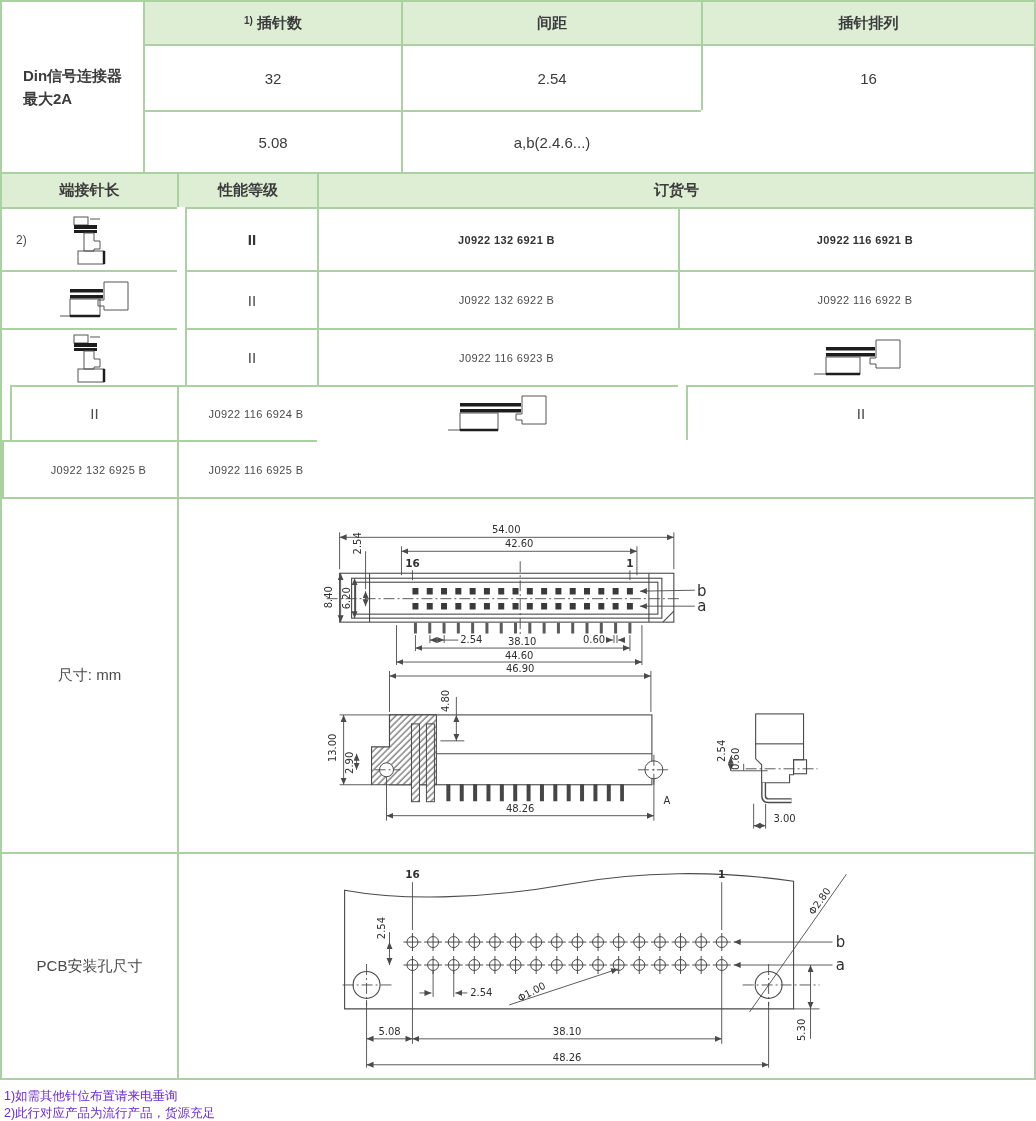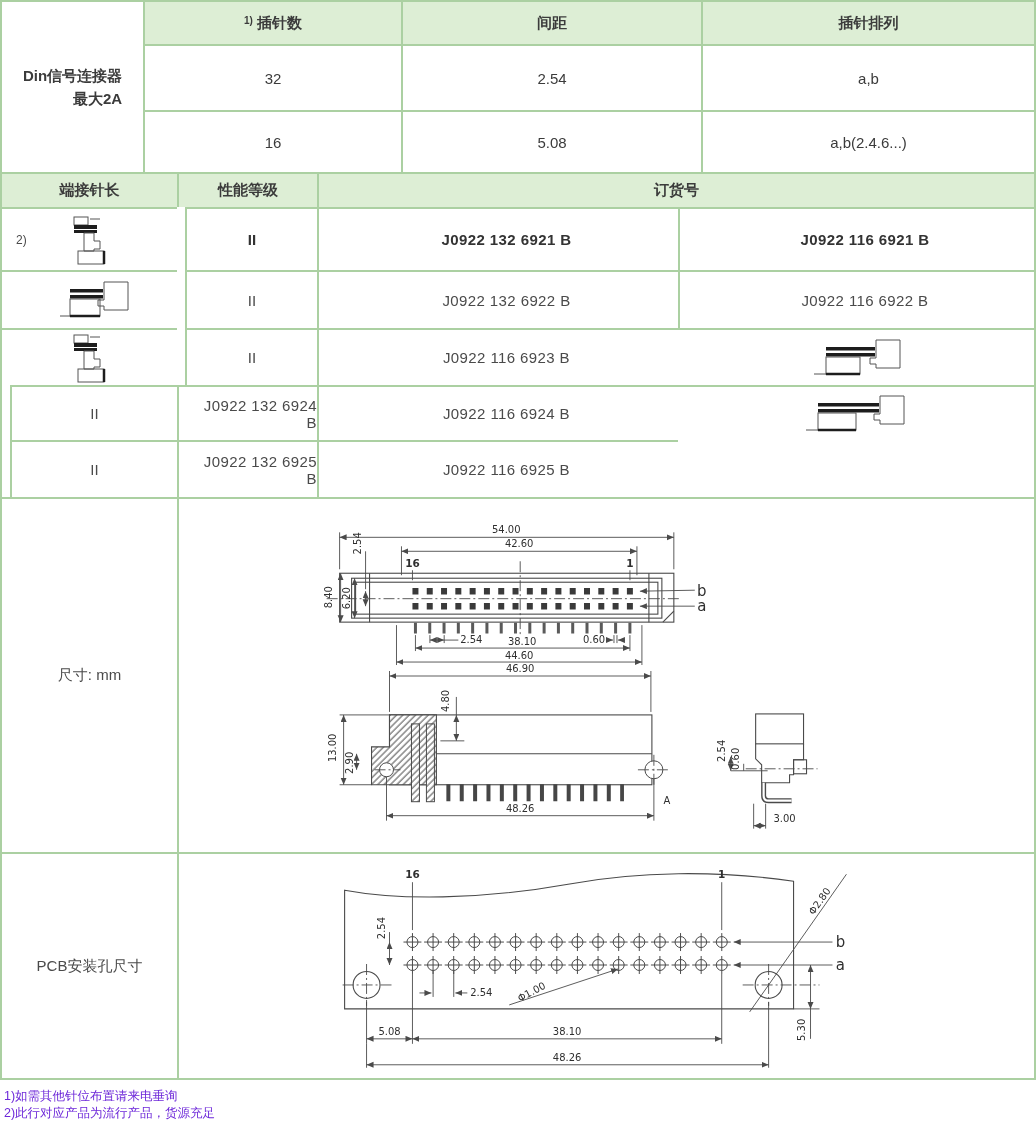--- a/index.html
+++ b/index.html
@@ -10,23 +10,23 @@
   .g{display:grid;}
   .t1{grid-template-columns:141px 258px 300px 333px;grid-template-rows:42px 66px 62px;}
   .t2{grid-template-columns:175px 140px 361px 356px;grid-template-rows:35px 63px 58px 57px 55px 57px;text-align:right;}
   .t3{grid-template-columns:175px 857px;grid-template-rows:355px;}
   .t4{grid-template-columns:175px 857px;grid-template-rows:226px;}
   .c{border-left:2px solid #abd0a2;border-top:2px solid #abd0a2;box-sizing:border-box;
      display:flex;align-items:center;justify-content:center;background:#fff;position:relative;}
   .nl{border-left:none;} .nt{border-top:none;}
   .hdr{background:#ddeed5;font-weight:bold;font-size:15px;color:#3b3b3b;}
   .sup{font-size:10px;margin-right:4px;position:relative;top:-3px;}
-  .prod{font-weight:bold;font-size:15px;text-align:right;line-height:1.55;}
+  .prod{font-weight:bold;font-size:15px;text-align:left;line-height:1.55;}
   .val{font-size:15px;}
-  .ord{font-size:15px;letter-spacing:.4px;color:#4a4a4a;padding-left:16px;}
+  .ord{font-size:11px;letter-spacing:.4px;color:#4a4a4a;padding-left:16px;}
   .grade{font-size:15px;color:#4a4a4a;margin-left:8px;}
   .em .ord,.em.ord{font-weight:bold;color:#333;}
   .emg{font-weight:bold;color:#333;}
   .note{position:absolute;left:14px;top:50%;transform:translateY(-50%);font-size:12px;color:#4a4a4a;}
   .lbl{font-size:15px;color:#4a4a4a;}
   .drawcell{align-items:flex-start;justify-content:flex-start;}
   .notes{margin:8px 0 0 4px;font-size:12.5px;color:#6d28d9;line-height:1.32;}
   svg text{font-family:"DejaVu Sans",sans-serif;font-size:10px;fill:#2f2f2f;text-anchor:middle;}
   svg .ptx{font-weight:bold;font-size:10.5px;}
   svg .ab{font-size:15px;}
@@ -50,21 +50,20 @@
     </div>
     <div class="c nt hdr">
       <span class="sup">1)</span>
       <span>插针数</span>
     </div>
     <div class="c nt hdr">间距</div>
     <div class="c nt hdr">插针排列</div>
 
     <div class="c val">32</div>
     <div class="c val">2.54</div>
-    <div class="c val">a,b</div>
 
     <div class="c val">16</div>
     <div class="c val">5.08</div>
     <div class="c val">a,b(2.4.6...)</div>
   </div>
 
   <div class="g t2">
     <div class="c nl hdr">端接针长</div>
     <div class="c hdr">性能等级</div>
     <div class="c hdr" style="grid-column:3/5">订货号</div>
@@ -125,21 +124,20 @@
               <path d="M72,7 H96 V35 H72 V31 H66 V25 H72 Z"></path>
               <rect x="22" y="14" width="49" height="3.5" fill="#1d1d1d" stroke="none"></rect>
               <rect x="22" y="20" width="49" height="3.5" fill="#1d1d1d" stroke="none"></rect>
               <rect x="22" y="24" width="34" height="17"></rect>
               <line x1="22" y1="41" x2="56" y2="41" stroke="#1d1d1d" stroke-width="2.5"></line>
               <line x1="10" y1="41" x2="22" y2="41"></line>
             </g>
       </svg>
     </div>
     <div class="c grade">II</div>
-    <div class="c ord">J0922 132 6924 B</div>
     <div class="c ord">J0922 116 6924 B</div>
 
     <div class="c nl">
       <svg width="112" height="50" viewBox="0 0 112 50">
         <g class="icn">
               <path d="M80,7 H104 V35 H80 V31 H74 V25 H80 Z"></path>
               <rect x="18" y="14" width="61" height="3.5" fill="#1d1d1d" stroke="none"></rect>
               <rect x="18" y="20" width="61" height="3.5" fill="#1d1d1d" stroke="none"></rect>
               <rect x="18" y="24" width="38" height="17"></rect>
               <line x1="18" y1="41" x2="56" y2="41" stroke="#1d1d1d" stroke-width="2.5"></line>

